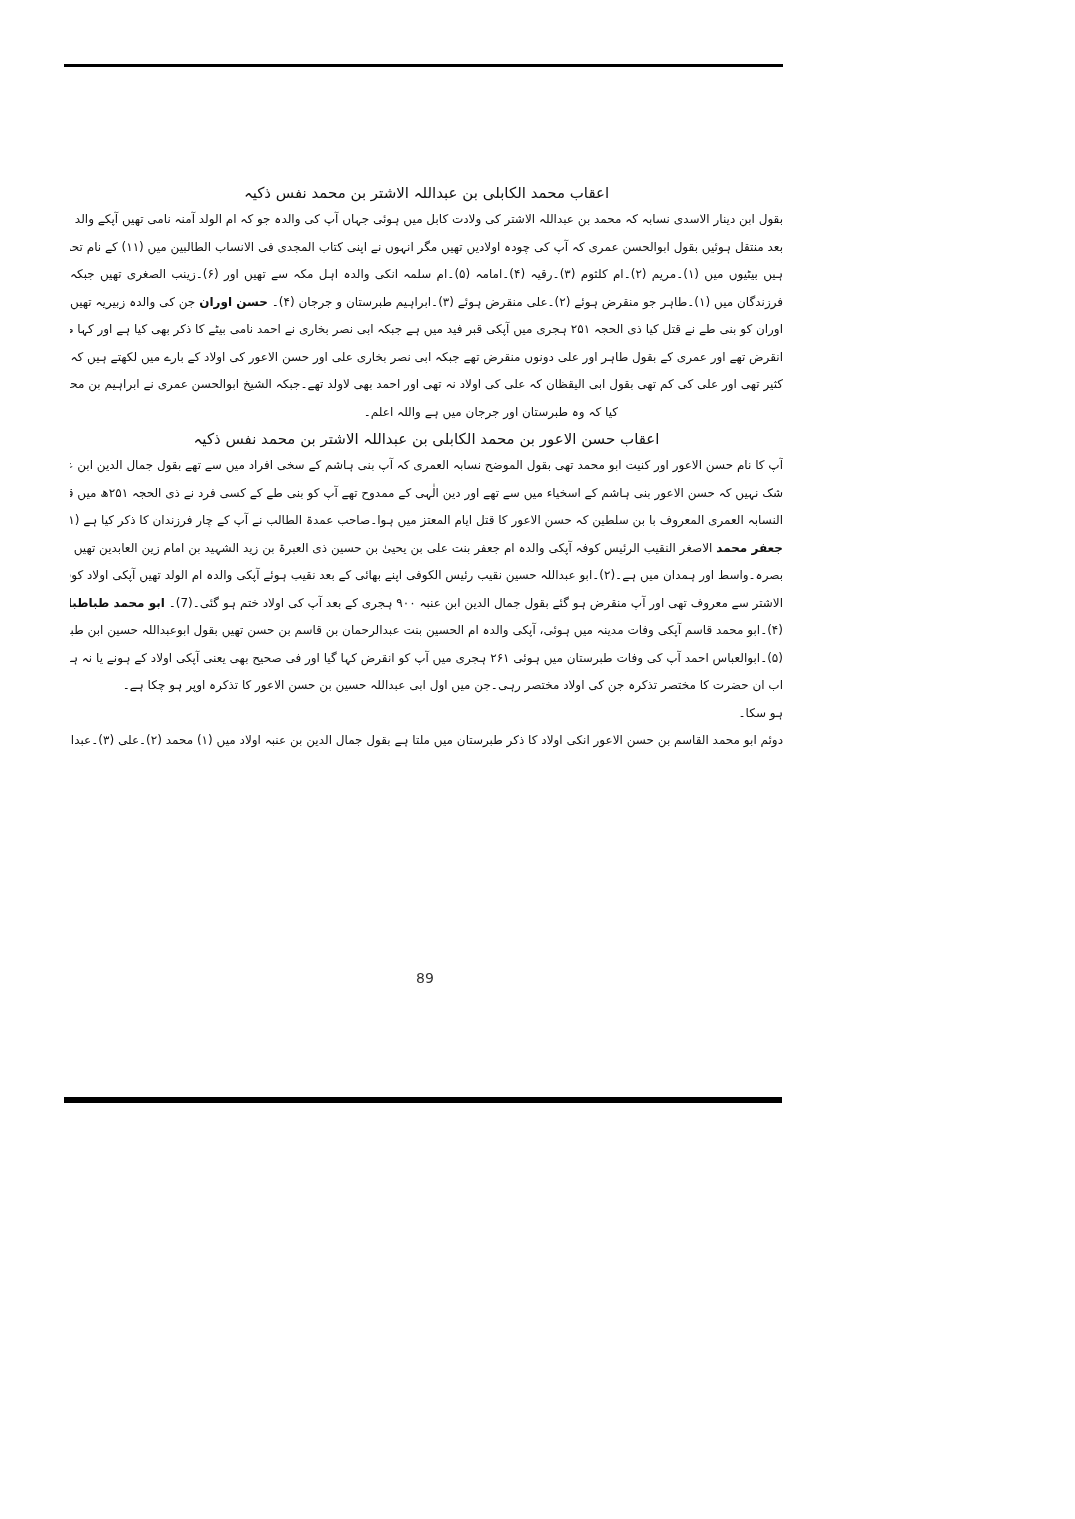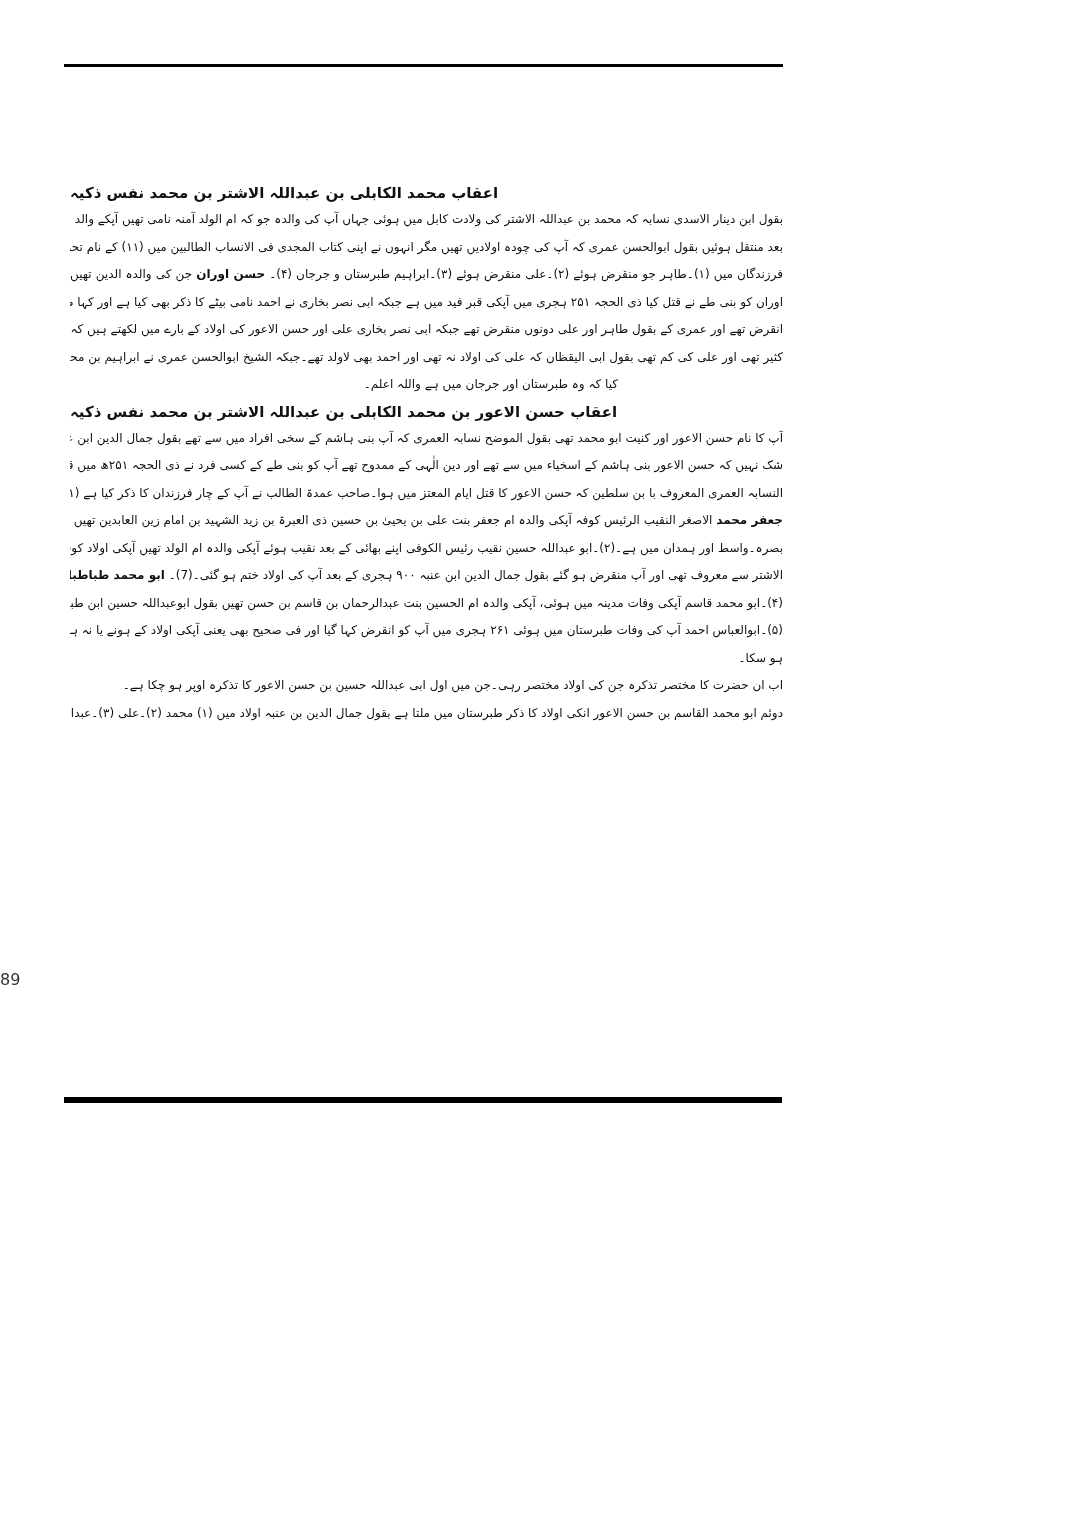--- a/index.html
+++ b/index.html
@@ -1,50 +1,51 @@
 <!DOCTYPE html>
 <html><head>
 <meta charset="utf-8">
 <style>
   html, body { margin:0; padding:0; background:#ffffff; }
   body { width:1075px; height:1519px; position:relative; overflow:hidden; font-family:"DejaVu Sans", sans-serif; color:#111; }
   .rule-top { position:absolute; left:64px; top:64px; width:719px; height:3px; background:#000; }
   .rule-bottom { position:absolute; left:64px; top:1097px; width:718px; height:6px; background:#000; }
   .content { position:absolute; left:70px; top:180px; width:713px; direction:rtl; text-align:right; }
-  .heading { text-align:left; font-size:15px; font-weight:bold; line-height:26px; height:26px; margin:0; white-space:nowrap; }
+  .heading { text-align:center; font-size:15px; font-weight:normal; line-height:26px; height:26px; margin:0; white-space:nowrap; }
   .line { font-size:12px; line-height:27.5px; height:27.5px; white-space:nowrap; overflow:hidden; text-align:justify; text-align-last:justify; }
   .line.short { text-align-last:right; }
   .line.center-short { text-align:center; text-align-last:right; padding-right:165px; }
   .b { font-weight:bold; }
-  .page-num { position:absolute; left:0; width:850px; top:970px; font-size:16px; color:#333; direction:ltr; }
+  .page-num { position:absolute; left:0; width:850px; top:970px; text-align:center; font-size:14px; color:#333; direction:ltr; }
 </style>
 </head>
 <body>
 
 <div class="rule-top"></div>
 
 <div class="content">
   <h2 class="heading">اعقاب محمد الکابلی بن عبداللہ الاشتر بن محمد نفس ذکیہ</h2>
   <div class="line">بقول ابن دینار الاسدی نسابہ کہ محمد بن عبداللہ الاشتر کی ولادت کابل میں ہوئی جہاں آپ کی والدہ جو کہ ام الولد آمنہ نامی تھیں آپکے والد محترم کے قتل کے</div>
   <div class="line">بعد منتقل ہوئیں بقول ابوالحسن عمری کہ آپ کی چودہ اولادیں تھیں مگر انہوں نے اپنی کتاب المجدی فی الانساب الطالبین میں (۱۱) کے نام تحریر کیے</div>
-  <div class="line"><span>فرزندگان میں (۱)۔طاہر جو منقرض ہوئے (۲)۔علی منقرض ہوئے (۳)۔ابراہیم طبرستان و جرجان (۴)۔</span> <span class="b">حسن اوران</span> <span>جن کی والدہ الدین تھیں</span></div>
+  <div class="line">ہیں بیٹیوں میں (۱)۔مریم (۲)۔ام کلثوم (۳)۔رقیہ (۴)۔امامہ (۵)۔ام سلمہ انکی والدہ اہل مکہ سے تھیں اور (۶)۔زینب الصغری تھیں جبکہ</div>
+  <div class="line"><span>فرزندگان میں (۱)۔طاہر جو منقرض ہوئے (۲)۔علی منقرض ہوئے (۳)۔ابراہیم طبرستان و جرجان (۴)۔</span> <span class="b">حسن اوران</span> <span>جن کی والدہ زبیریہ تھیں</span></div>
   <div class="line">اوران کو بنی طے نے قتل کیا ذی الحجہ ۲۵۱ ہجری میں آپکی قبر فید میں ہے  جبکہ ابی نصر بخاری نے احمد نامی بیٹے کا ذکر بھی کیا ہے اور کہا طاہر بن محمد الکابلی</div>
   <div class="line">انقرض تھے اور عمری کے بقول طاہر اور علی دونوں منقرض تھے جبکہ ابی نصر بخاری علی اور حسن الاعور کی اولاد کے بارے میں لکھتے ہیں کہ حسن الاعور کی اولاد</div>
   <div class="line">کثیر تھی اور علی کی کم تھی بقول ابی الیقظان کہ علی کی اولاد نہ تھی اور احمد بھی لاولد تھے۔جبکہ الشیخ ابوالحسن عمری نے ابراہیم بن محمد الکابلی کی اولاد کی طرف اشارہ</div>
   <div class="line center-short">کیا کہ وہ طبرستان اور جرجان میں ہے واللہ اعلم۔</div>
 
   <h2 class="heading">اعقاب حسن الاعور بن محمد الکابلی بن عبداللہ الاشتر بن محمد نفس ذکیہ</h2>
   <div class="line">آپ کا نام حسن الاعور اور کنیت ابو محمد تھی بقول الموضح  نسابہ العمری کہ آپ بنی ہاشم کے سخی افراد میں سے تھے بقول جمال الدین ابن عنبہ کہ اس میں کوئی</div>
   <div class="line">شک نہیں کہ حسن الاعور بنی ہاشم کے اسخیاء میں سے تھے اور دین الٰہی کے ممدوح تھے آپ کو بنی طے کے کسی فرد نے ذی الحجہ ۲۵۱ھ میں قتل کیا بقول الشعرانی</div>
   <div class="line"><span>النسابہ العمری المعروف با بن سلطین کہ حسن الاعور کا قتل ایام المعتز میں ہوا۔صاحب عمدۃ الطالب نے آپ کے چار فرزندان کا ذکر کیا ہے (۱)۔</span> </div>
   <div class="line"><span class="b">جعفر محمد</span> <span>الاصغر النقیب الرئیس کوفہ آپکی والدہ ام جعفر بنت علی بن یحییٰ بن حسین ذی العبرۃ بن زید الشہید بن امام زین العابدین تھیں اولاد آپکی</span></div>
   <div class="line">بصرہ۔واسط اور ہمدان میں ہے۔(۲)۔ابو عبداللہ حسین نقیب رئیس الکوفی اپنے بھائی کے بعد نقیب ہوئے آپکی والدہ ام الولد تھیں آپکی اولاد کوفہ میں بنی</div>
   <div class="line"><span>الاشتر سے معروف تھی اور آپ منقرض ہو گئے بقول جمال الدین ابن عنبہ ۹۰۰ ہجری کے بعد آپ کی اولاد ختم ہو گئی۔(7)۔</span> <span class="b">ابو محمد طباطبا</span> </div>
   <div class="line">(۴)۔ابو محمد قاسم آپکی وفات مدینہ میں ہوئی، آپکی والدہ ام الحسین بنت عبدالرحمان بن قاسم بن حسن تھیں بقول ابوعبداللہ حسین ابن طباطبا کہ حسن</div>
   <div class="line">(۵)۔ابوالعباس احمد آپ کی وفات طبرستان میں ہوئی ۲۶۱ ہجری میں آپ کو انقرض کہا گیا اور فی صحیح بھی یعنی آپکی اولاد کے ہونے یا نہ ہونے کا معلوم نہ</div>
+  <div class="line short">اب ان حضرت کا مختصر تذکرہ جن کی اولاد مختصر رہی۔جن میں اول ابی عبداللہ حسین بن حسن الاعور کا تذکرہ اوپر ہو چکا ہے۔</div>
   <div class="line short">ہو سکا۔</div>
-  <div class="line short">اب ان حضرت کا مختصر تذکرہ جن کی اولاد مختصر رہی۔جن میں اول ابی عبداللہ حسین بن حسن الاعور کا تذکرہ اوپر ہو چکا ہے۔</div>
   <div class="line">دوئم ابو محمد القاسم بن حسن الاعور انکی اولاد کا ذکر طبرستان میں ملتا ہے بقول جمال الدین بن عنبہ اولاد میں (۱) محمد (۲)۔علی (۳)۔عبداللہ (۴) حسن اور</div>
 </div>
 
 <div class="page-num">89</div>
 
 <div class="rule-bottom"></div>
 
 </body></html>

